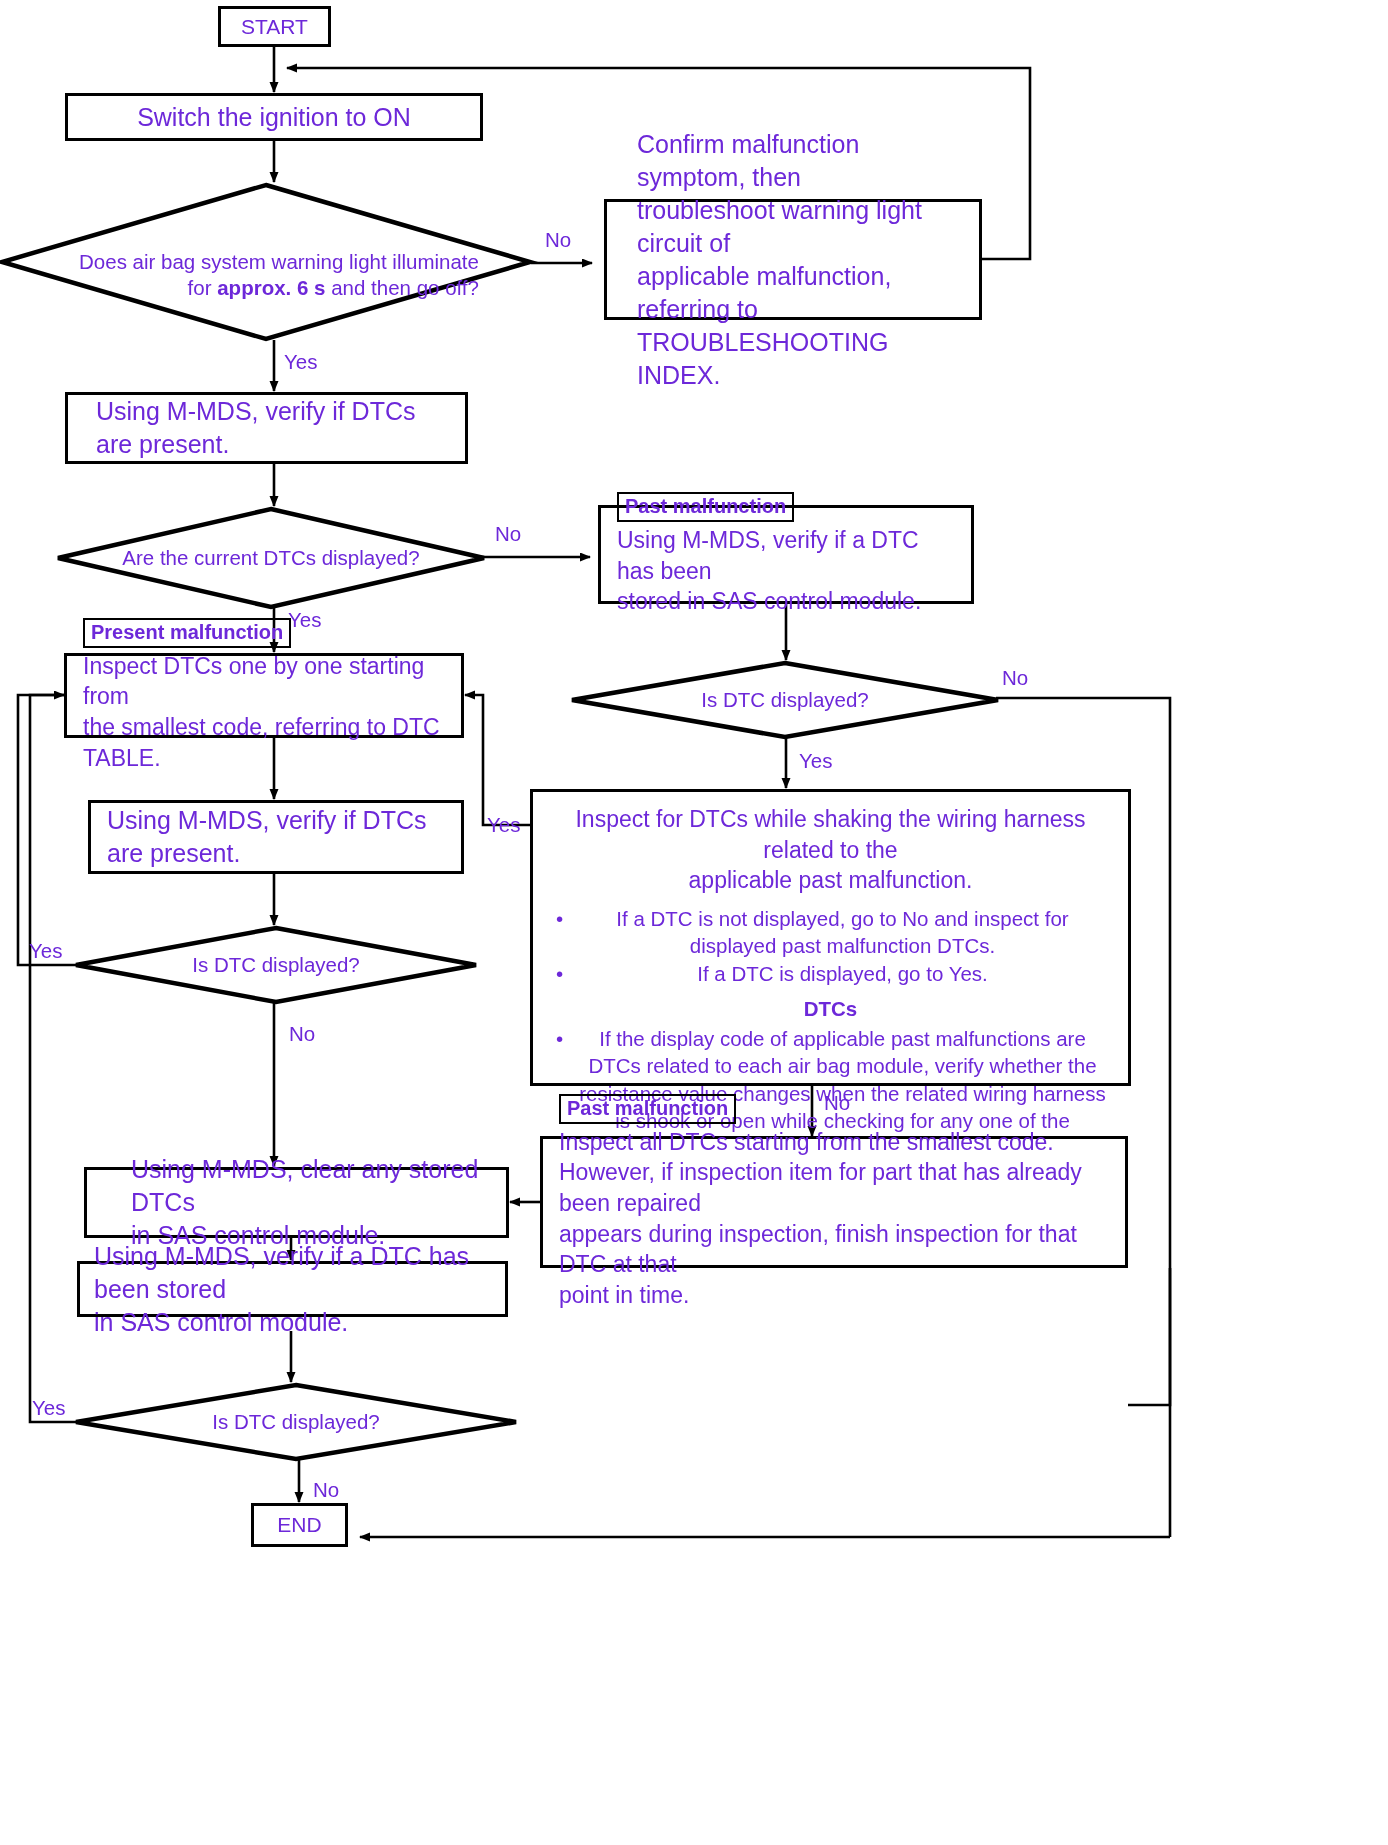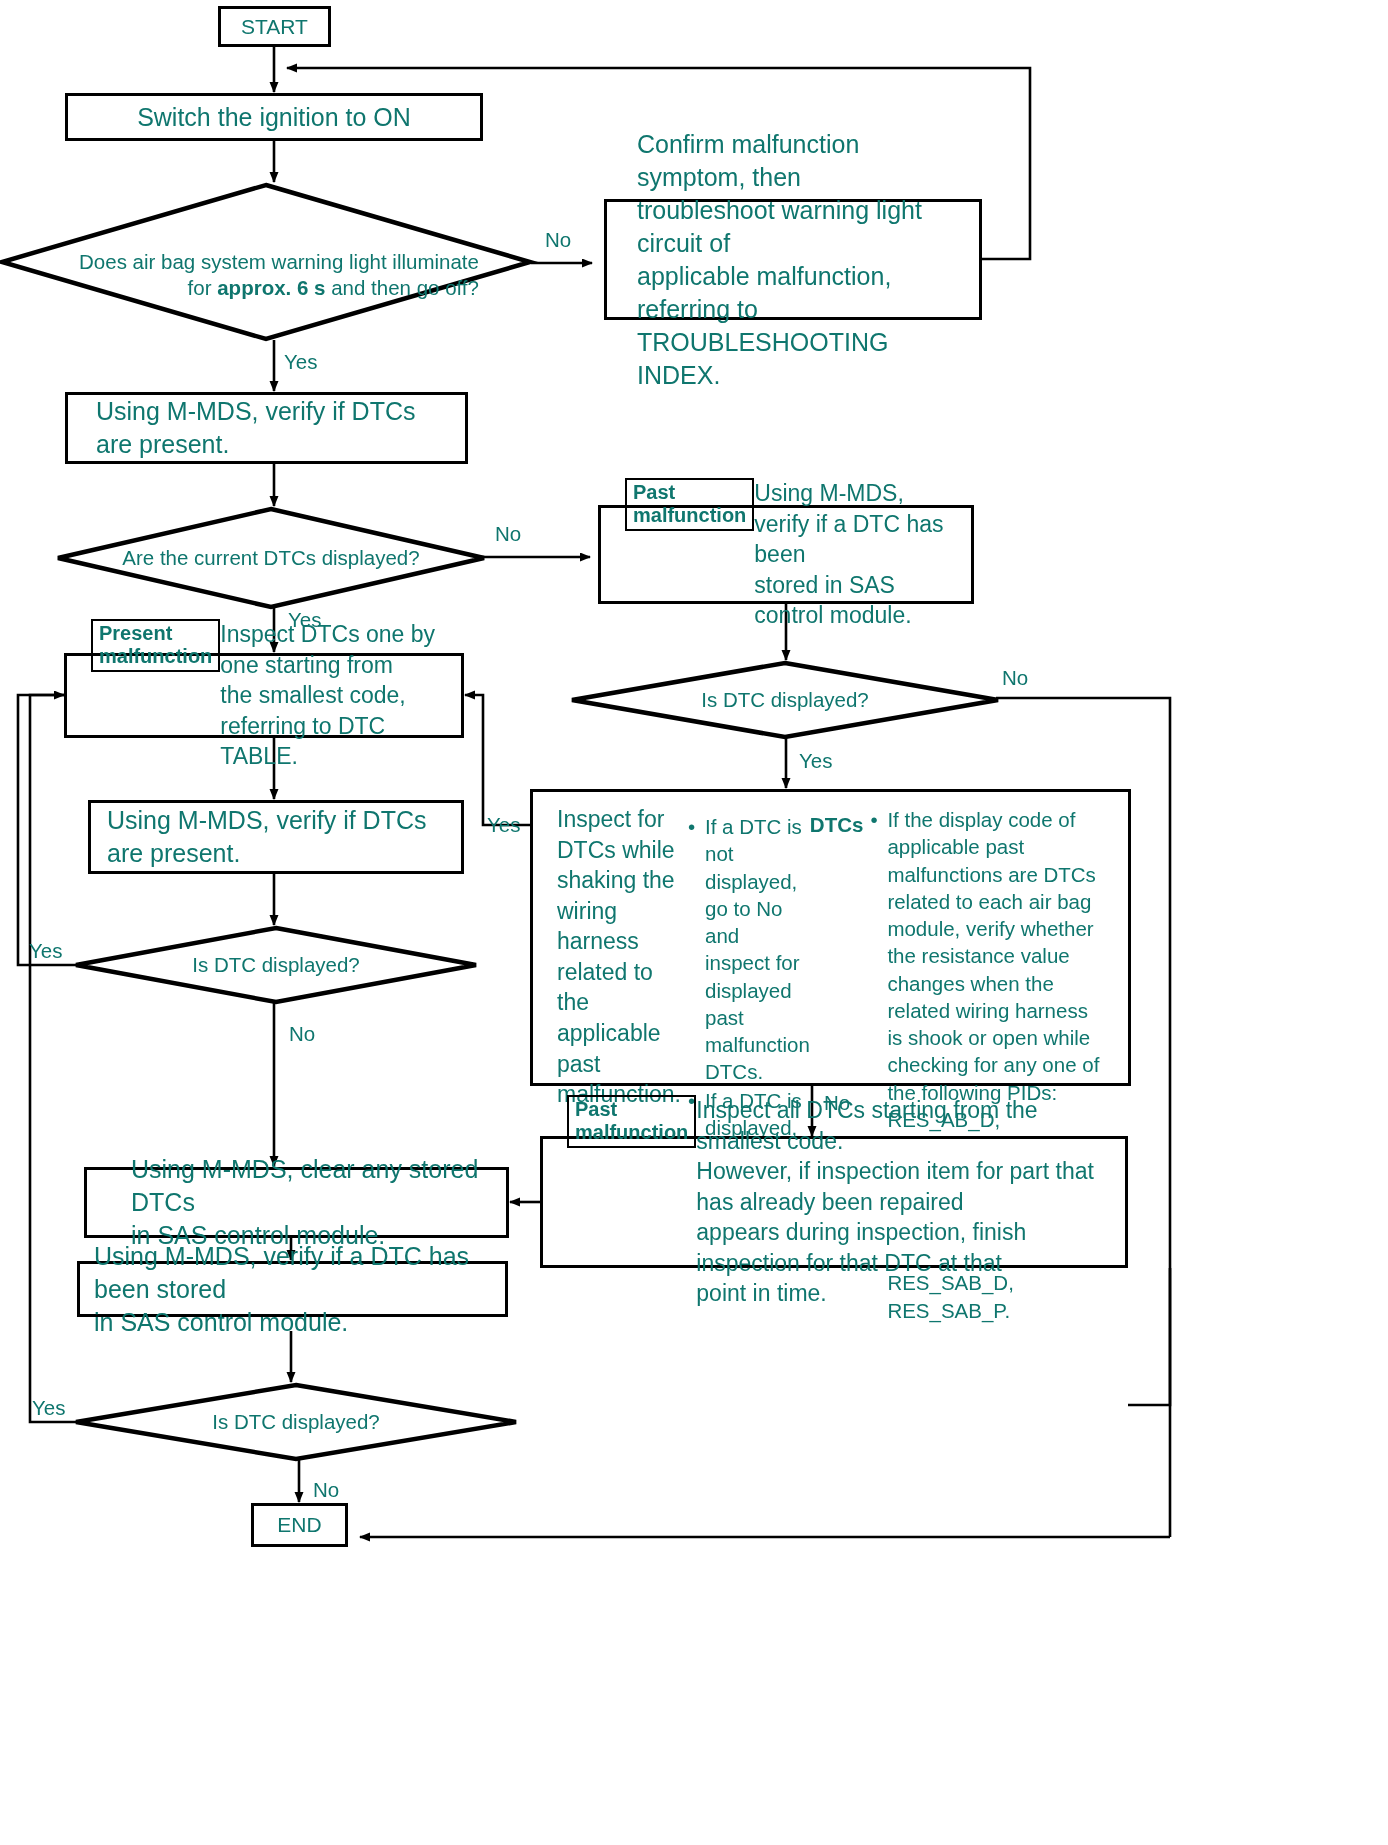--- a/index.html
+++ b/index.html
@@ -6,21 +6,21 @@
     margin: 0;
     padding: 0;
     background: #ffffff;
   }
   #page {
     position: relative;
     width: 1388px;
     height: 1845px;
     background: #ffffff;
     font-family: "Liberation Sans", sans-serif;
-    color: #0f766e;
+    color: #6d28d9;
     overflow: hidden;
   }
   .node {
     position: absolute;
     box-sizing: border-box;
     background: #ffffff;
     border: 3px solid #000000;
     display: flex;
     flex-direction: column;
     justify-content: center;
@@ -75,23 +75,23 @@
     margin: 0 0 3px 0;
     line-height: 1.15;
     align-self: flex-start;
   }
   .body-txt {
     font-size: 23px;
     line-height: 1.33;
     white-space: pre-line;
   }
   .node .inner {
-    padding: 0 24px;
+    padding: 0 16px;
     display: flex;
-    flex-direction: row;
+    flex-direction: column;
   }
   .edge-label {
     position: absolute;
     font-size: 20.5px;
     line-height: 1;
     white-space: nowrap;
   }
   .bold-inline { font-weight: bold; }
   ul.bullets {
     margin: 9px 0 0 0;
@@ -253,21 +253,21 @@
   </div>
 
   <div class="diamond" style="left:74px; top:926px; width:404px; height:78px;">
     <svg width="404" height="78" viewBox="0 0 404 78">
       <polygon points="202,2 402,39 202,76 2,39" fill="#ffffff" stroke="#000000" stroke-width="4.5"></polygon>
     </svg>
     <div class="dlabel">Is DTC displayed?</div>
   </div>
 
   <div class="node" style="left:530px; top:789px; width:601px; height:297px; justify-content:flex-start;">
-    <div class="inner" style="padding-top:12px;">
+    <div class="inner" style="padding-top:12px;text-align:center;">
       <span class="body-txt">Inspect for DTCs while shaking the wiring harness related to the
 applicable past malfunction.</span>
       <ul class="bullets">
         <li>If a DTC is not displayed, go to No and inspect for displayed past
 malfunction DTCs.</li>
         <li>If a DTC is displayed, go to Yes.</li>
       </ul>
       <span class="note-head">DTCs</span>
       <ul class="bullets" style="margin-top:2px;">
         <li>If the display code of applicable past malfunctions are DTCs related to

